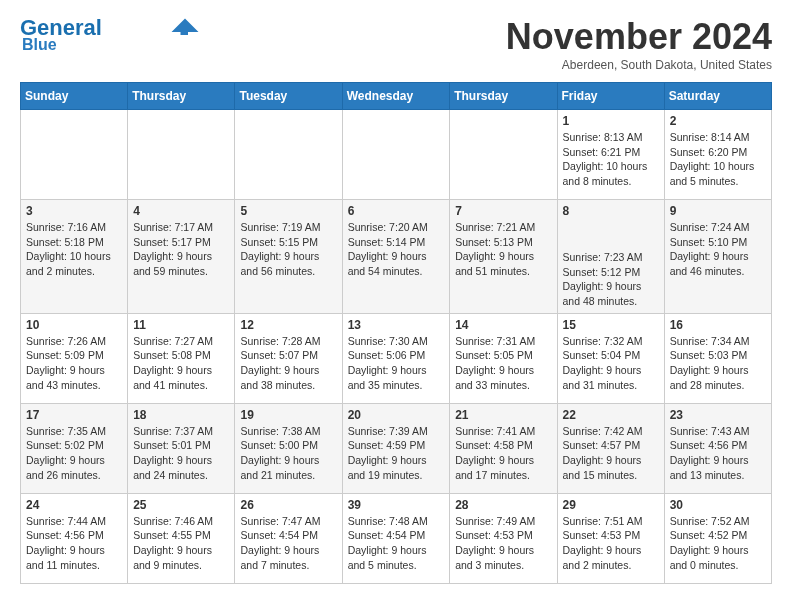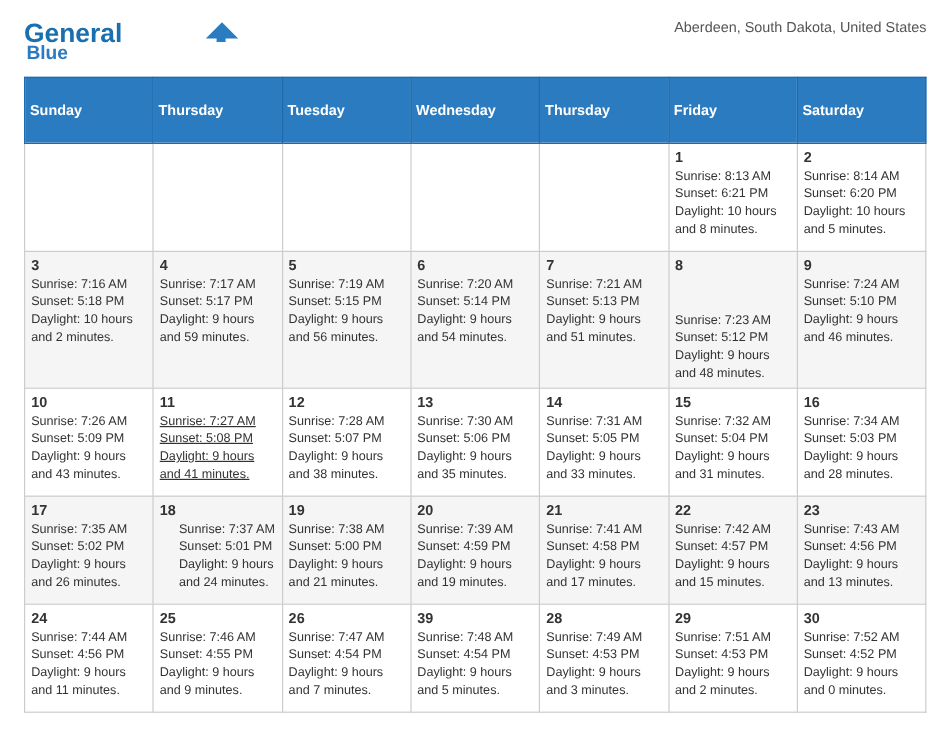--- a/index.html
+++ b/index.html
@@ -47,21 +47,21 @@
       color: #555;
     }
     .calendar {
       width: 100%;
       border-collapse: collapse;
       font-size: 11px;
     }
     .calendar thead th {
       background: #2a7bbf;
       color: #fff;
-      padding: 20px 4px;
+      padding: 6px 4px;
       text-align: left;
       font-size: 12px;
       font-weight: bold;
       border: 1px solid #1e6aaa;
     }
     .calendar tbody td {
       border: 1px solid #ccc;
       vertical-align: top;
       padding: 4px 5px;
       height: 90px;
@@ -93,20 +93,21 @@
       <span class="logo-text">
         <span class="blue">General</span>
       </span>
       <svg class="logo-icon" viewBox="0 0 40 24">
         <polygon points="20,2 38,20 24,20 24,24 14,24 14,20 2,20" fill="#2a7bbf"></polygon>
       </svg>
     </div>
     <span class="logo-text" style="color:#2a7bbf;font-size:16px;margin-top:-4px;padding-left:2px;">Blue</span>
   </div>
   <div class="title-area">
+    <div class="month-title">November 2024</div>
     <div class="location-title">Aberdeen, South Dakota, United States</div>
   </div>
 </div>
 
 <table class="calendar">
   <thead>
     <tr>
     <th>Sunday</th>
         <th>Thursday</th>
         <th>Tuesday</th>
@@ -192,21 +193,21 @@
       <tr>
         <td>
           <div class="day-number">10</div>
           <div class="day-info" style="white-space: pre-line;">Sunrise: 7:26 AM
 Sunset: 5:09 PM
 Daylight: 9 hours
 and 43 minutes.</div>
         </td>
         <td>
           <div class="day-number">11</div>
-          <div class="day-info" style="white-space: pre-line; text-decoration: underline;">Sunrise: 7:27 AM
+          <div class="day-info" style="white-space: pre-line;">Sunrise: 7:27 AM
 Sunset: 5:08 PM
 Daylight: 9 hours
 and 41 minutes.</div>
         </td>
         <td>
           <div class="day-number">12</div>
           <div class="day-info" style="white-space: pre-line;">Sunrise: 7:28 AM
 Sunset: 5:07 PM
 Daylight: 9 hours
 and 38 minutes.</div>
@@ -243,21 +244,21 @@
       <tr>
         <td>
           <div class="day-number">17</div>
           <div class="day-info" style="white-space: pre-line;">Sunrise: 7:35 AM
 Sunset: 5:02 PM
 Daylight: 9 hours
 and 26 minutes.</div>
         </td>
         <td>
           <div class="day-number">18</div>
-          <div class="day-info" style="white-space: pre-line; margin-left: 16px;">Sunrise: 7:37 AM
+          <div class="day-info" style="white-space: pre-line;">Sunrise: 7:37 AM
 Sunset: 5:01 PM
 Daylight: 9 hours
 and 24 minutes.</div>
         </td>
         <td>
           <div class="day-number">19</div>
           <div class="day-info" style="white-space: pre-line;">Sunrise: 7:38 AM
 Sunset: 5:00 PM
 Daylight: 9 hours
 and 21 minutes.</div>

